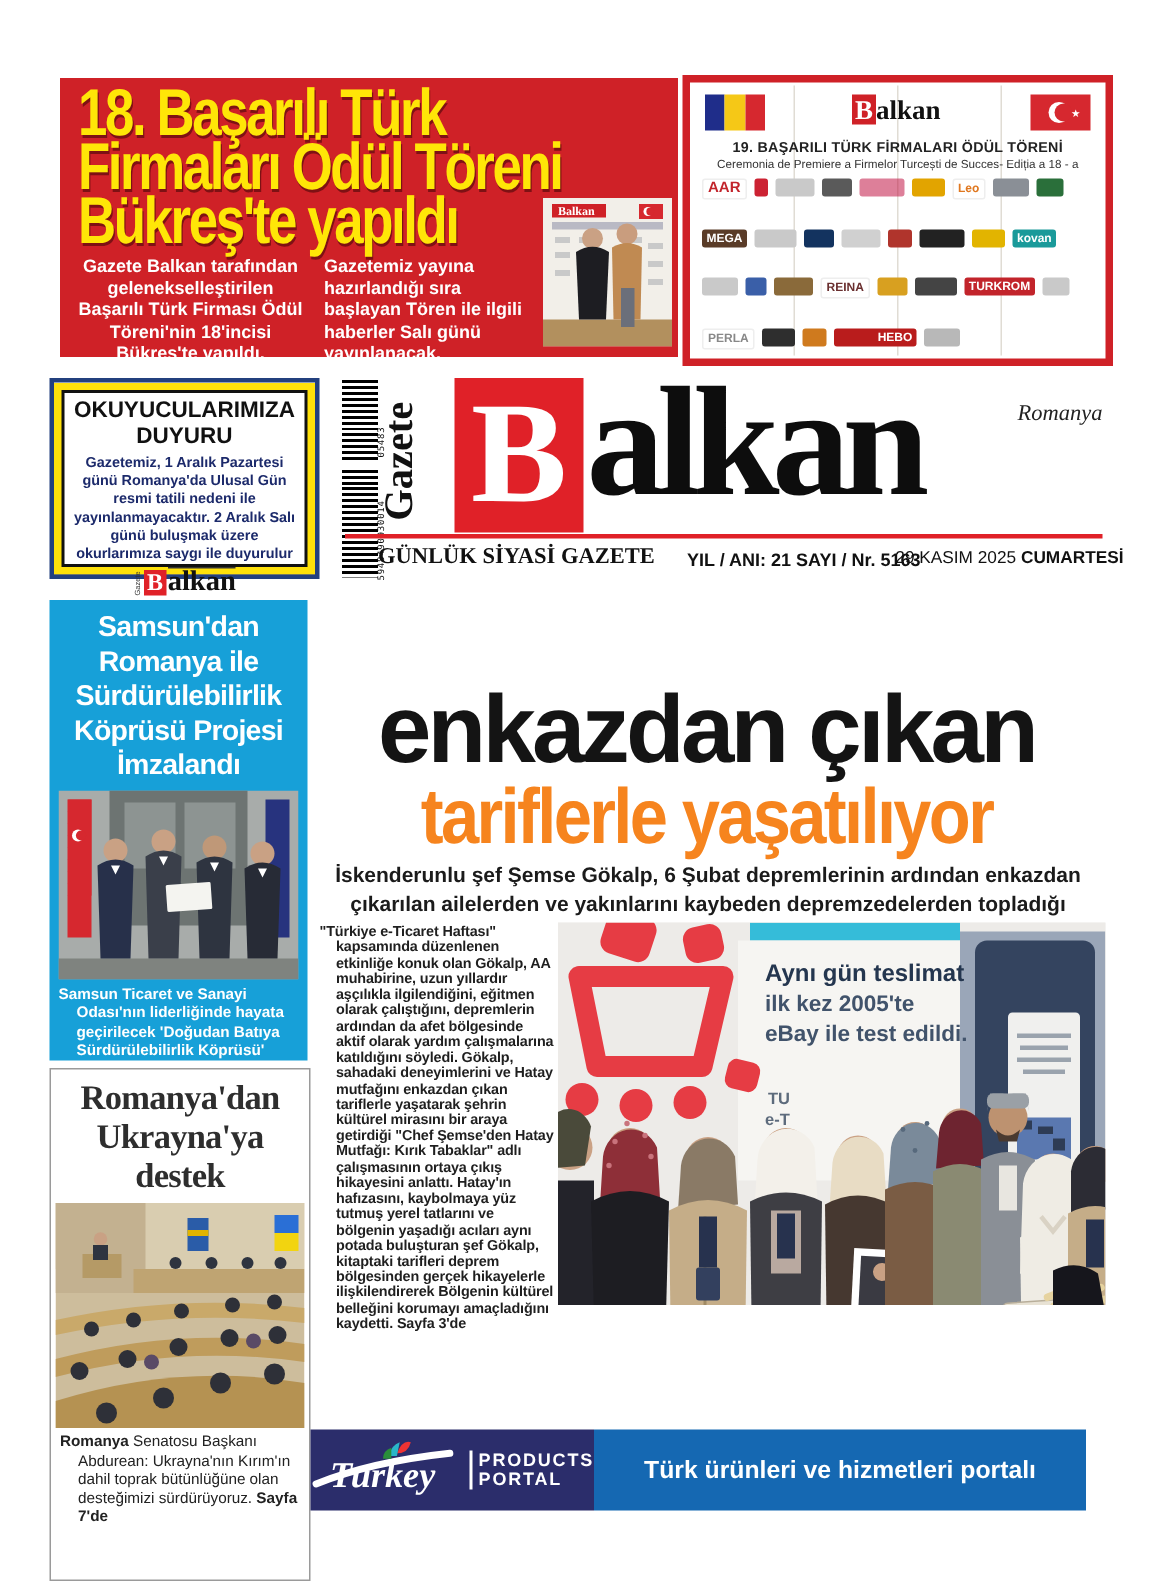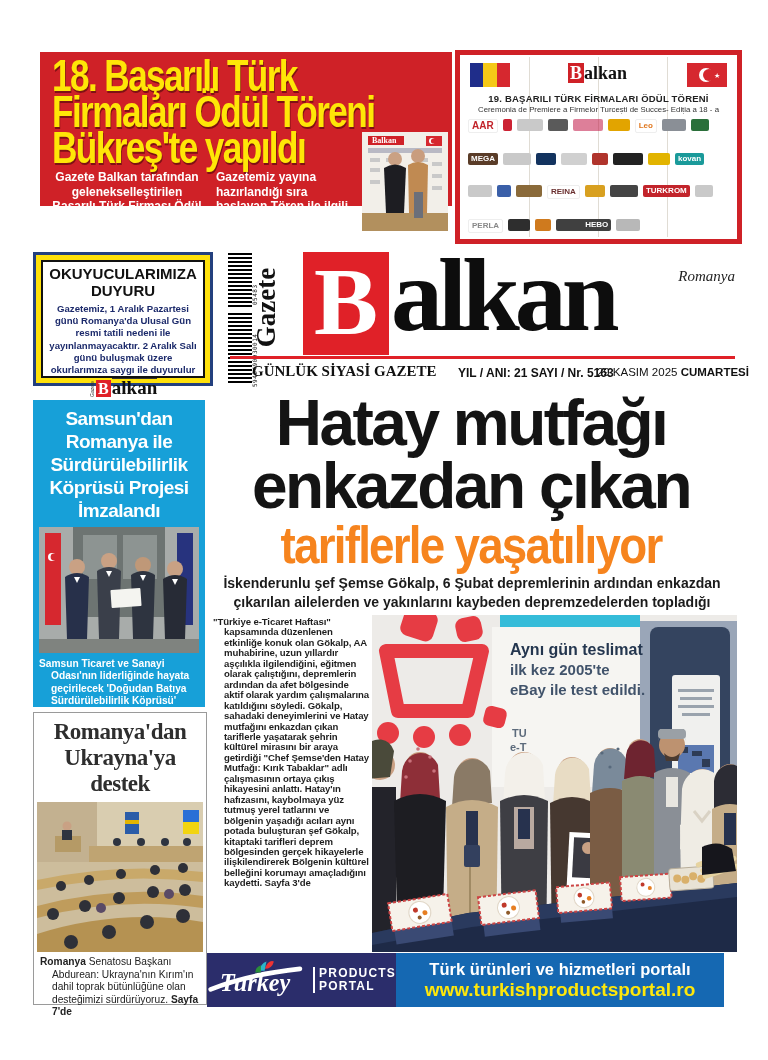--- a/index.html
+++ b/index.html
@@ -1,21 +1,21 @@
 <!DOCTYPE html>
 <html><head>
 <meta charset="utf-8">
 <style>
   html,body{margin:0;padding:0;background:#9a9a9a;}
   #page{position:relative;width:768px;height:1060px;background:#fff;overflow:hidden;
         font-family:"Liberation Sans",sans-serif;margin:0 auto;}
   .abs{position:absolute;}
 
   
-  .red-banner{left:40px;top:52px;width:412px;height:154px;background:#cf2127;}
+  .red-banner{left:40px;top:52px;width:412px;height:186px;background:#cf2127;}
   .rb-line{position:absolute;left:12px;white-space:nowrap;font-weight:bold;font-size:44px;
            line-height:36px;letter-spacing:-2px;color:#ffe607;transform:scaleX(.8);
            transform-origin:left center;text-shadow:1px 2px 0 #7e1114;}
   .rb-txt{position:absolute;color:#fff;font-weight:bold;font-size:12px;line-height:14.5px;}
   .rb-photo{position:absolute;left:322px;top:80px;width:86px;height:99px;}
 
   
   .wall{left:455px;top:50px;width:277px;height:184px;background:#fff;border:5px solid #cf2127;}
   .wall-flag{position:absolute;top:8px;width:40px;height:24px;}
   .wall-title{position:absolute;top:38px;left:4px;right:4px;text-align:center;font-weight:bold;
@@ -67,36 +67,36 @@
             font-size:52px;line-height:52px;letter-spacing:-2px;transform:scaleX(.88);
             transform-origin:center;white-space:nowrap;}
   .subhead{left:208px;top:574px;width:528px;text-align:center;font-weight:bold;
            font-size:14px;line-height:19px;color:#1b1b1b;}
 
   
   .samsun{left:33px;top:400px;width:172px;height:307px;background:#17a0d8;box-sizing:border-box;padding:7px 6px;}
   .samsun h2{margin:0;text-align:center;color:#fff;font-size:19px;line-height:23px;letter-spacing:-.5px;}
   .samsun .cap{color:#fff;font-weight:bold;font-size:10.2px;line-height:12.4px;margin-top:5px;
                padding-left:12px;text-indent:-12px;}
-  .ukraine{left:33px;top:712px;width:174px;height:293px;background:#fff;border:1px solid #9a9a9a;
+  .ukraine{left:33px;top:712px;width:174px;height:342px;background:#fff;border:1px solid #9a9a9a;
            box-sizing:border-box;padding:6px 3px 12px;}
   .ukraine h2{margin:0;text-align:center;font-family:"Liberation Serif",serif;font-weight:600;
               font-size:23px;line-height:26px;color:#2e2e2e;letter-spacing:-.5px;}
   .ukraine .cap{font-size:10.2px;line-height:12.6px;color:#222;font-weight:500;margin:4px 3px 0;
                 padding-left:12px;text-indent:-12px;}
   .ukraine .cap b{font-weight:bold;}
 
   
   .article{left:213px;top:617px;width:157px;height:338px;overflow:hidden;}
   .article p{margin:0;font-size:9.6px;line-height:10.45px;color:#1f1f1f;font-weight:600;
              letter-spacing:-.1px;padding-left:11px;text-indent:-11px;}
   .article b{font-weight:800;}
 
   
-  .main-photo{left:372px;top:615px;width:365px;height:337px;background:#eceae7;overflow:hidden;}
+  .main-photo{left:372px;top:615px;width:365px;height:255px;background:#eceae7;overflow:hidden;}
   .bk1{position:absolute;left:138px;top:26px;font-size:16px;font-weight:bold;color:#24364f;}
   .bk2{position:absolute;left:138px;top:46px;font-size:15px;font-weight:bold;color:#41536b;}
   .bk3{position:absolute;left:138px;top:66px;font-size:15px;font-weight:bold;color:#41536b;}
   .bk4{position:absolute;left:140px;top:112px;font-size:11px;font-weight:bold;color:#5d6b7c;}
   .bk5{position:absolute;left:138px;top:126px;font-size:11px;font-weight:bold;color:#5d6b7c;}
 
   
   .bb-navy{left:207px;top:953px;width:189px;height:54px;background:#2b2d6b;display:flex;align-items:center;}
   .bb-pp{border-left:2px solid #fff;padding-left:4px;margin-left:2px;color:#fff;font-weight:bold;
          font-size:12px;line-height:13px;letter-spacing:1.2px;}
@@ -195,21 +195,21 @@
       <span class="chip" style="width:14px;background:#3a5fa8;"></span>
       <span class="chip" style="width:26px;background:#8a6a3a;"></span>
       <span class="chip txt" style="background:#fff;color:#6a2f2f;border:1px solid #eee;">REINA</span>
       <span class="chip" style="width:20px;background:#d8a020;"></span>
       <span class="chip" style="width:28px;background:#444;"></span>
       <span class="chip txt" style="background:#c2242b;">TURKROM</span>
       <span class="chip" style="width:18px;background:#c9c9c9;"></span>
       <span class="chip txt" style="background:#fff;color:#888;border:1px solid #eee;">PERLA</span>
       <span class="chip" style="width:22px;background:#2e2e2e;"></span>
       <span class="chip" style="width:16px;background:#cf7a1e;"></span>
-      <span class="chip txt" style="background:#404040;padding-left:29px;">HEBO</span>
+      <span class="chip txt" style="background:#b91c1c;padding-left:29px;">HEBO</span>
       <span class="chip" style="width:24px;background:#b8b8b8;"></span>
     </div>
   </div>
 
   <div class="abs notice">
     <div class="notice-title">OKUYUCULARIMIZA DUYURU</div>
     <div class="notice-body">Gazetemiz, 1 Aralık Pazartesi günü Romanya'da Ulusal Gün resmi tatili nedeni ile yayınlanmayacaktır. 2 Aralık Salı günü buluşmak üzere okurlarımıza saygı ile duyurulur</div>
     <div class="mini-logo">
       <span class="mini-gaz">Gazete</span>
       <span class="mini-b">B</span>
@@ -228,21 +228,20 @@
     <span>Gazete</span>
   </div>
   <div class="abs bbox">B</div>
   <div class="abs alkan">alkan</div>
   <div class="abs edition">Romanya</div>
   <div class="abs red-rule"></div>
   <div class="abs tagline">GÜNLÜK SİYASİ GAZETE</div>
   <div class="abs issue">YIL / ANI: 21 SAYI / Nr. 5163</div>
   <div class="abs dateline"><span>29 KASIM 2025 </span><b>CUMARTESİ</b></div>
 
-  <div class="abs h-black" style="top:392px;">Hatay mutfağı</div>
   <div class="abs h-black" style="top:455px;">enkazdan çıkan</div>
   <div class="abs h-orange">tariflerle yaşatılıyor</div>
   <div class="abs subhead">İskenderunlu şef Şemse Gökalp, 6 Şubat depremlerinin ardından enkazdan çıkarılan ailelerden ve yakınlarını kaybeden depremzedelerden topladığı tarifleri bir araya getirdi.</div>
 
   <div class="abs samsun">
     <h2>Samsun'dan Romanya ile Sürdürülebilirlik Köprüsü Projesi İmzalandı</h2>
     <svg width="160" height="126" viewBox="0 0 160 126" style="display:block;margin:5px auto 0;">
       <rect width="160" height="126" fill="#a8acaa"></rect>
       <rect x="34" y="0" width="92" height="90" fill="#6d7472"></rect>
       <rect x="44" y="8" width="34" height="44" fill="#8d9492"></rect>
@@ -514,16 +513,15 @@
       <path d="M56 14 q2 -8 8 -10 l-2 10 z" fill="#2ab6c9"></path>
       <path d="M52 16 q0 -6 6 -8 l0 8 z" fill="#2a8f3a"></path>
     </svg>
     <div class="bb-pp">
       <div>PRODUCTS</div>
       <div>PORTAL</div>
     </div>
   </div>
   <div class="abs bb-blue">
     <div class="bb-l1">Türk ürünleri ve hizmetleri portalı</div>
-    <div class="bb-l2">www.turkishproductsportal.ro</div>
   </div>
 
 </div>
 
 </body></html>

